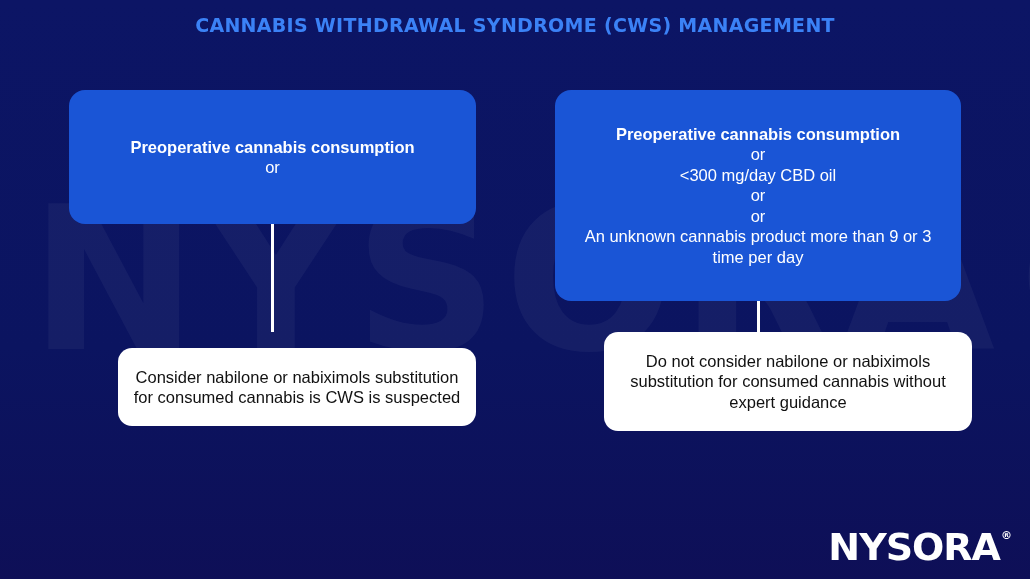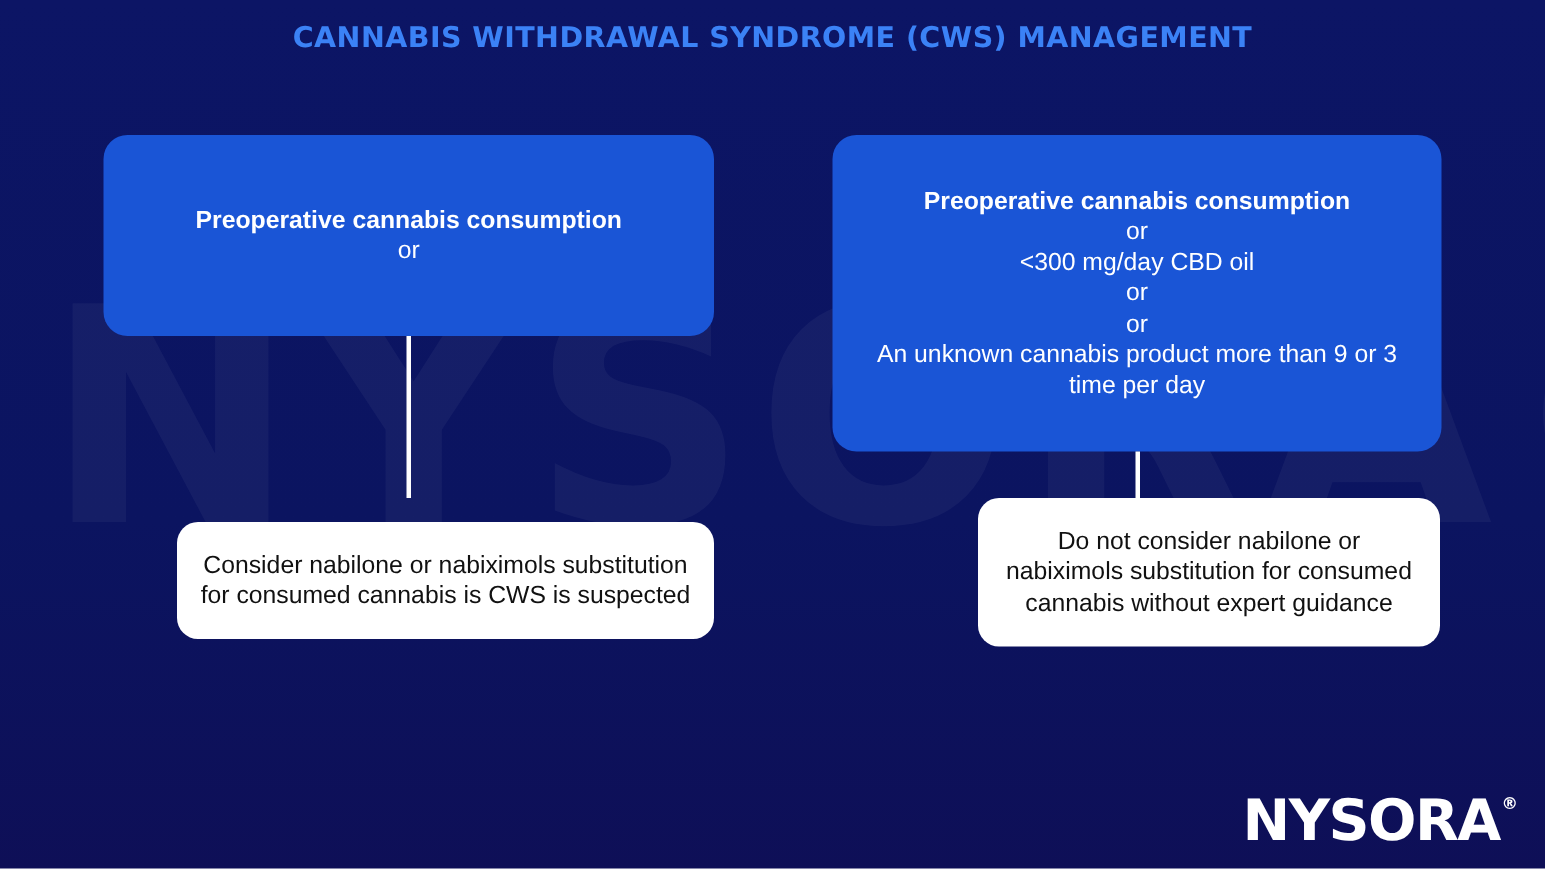--- a/index.html
+++ b/index.html
@@ -63,19 +63,19 @@
   <div class="head">Preoperative cannabis consumption</div>
   <div>or</div>
   <div>&lt;300 mg/day CBD oil</div>
   <div>or</div>
   <div>or</div>
   <div style="width:370px;">An unknown cannabis product more than 9 or 3 time per day</div>
 </div>
 
 <div class="connector" style="left:757px; top:301px; height:31px;"></div>
 
-<div class="box-white" style="left:604px; top:332px; width:308px; height:99px;margin-left:48px;">
+<div class="box-white" style="left:604px; top:332px; width:368px; height:99px;">
   <div>Do not consider nabilone or nabiximols substitution for consumed cannabis without expert guidance</div>
 </div>
 
 <div class="logo">
   <span>NYSORA</span><sup>®</sup>
 </div>
 
 </body></html>

